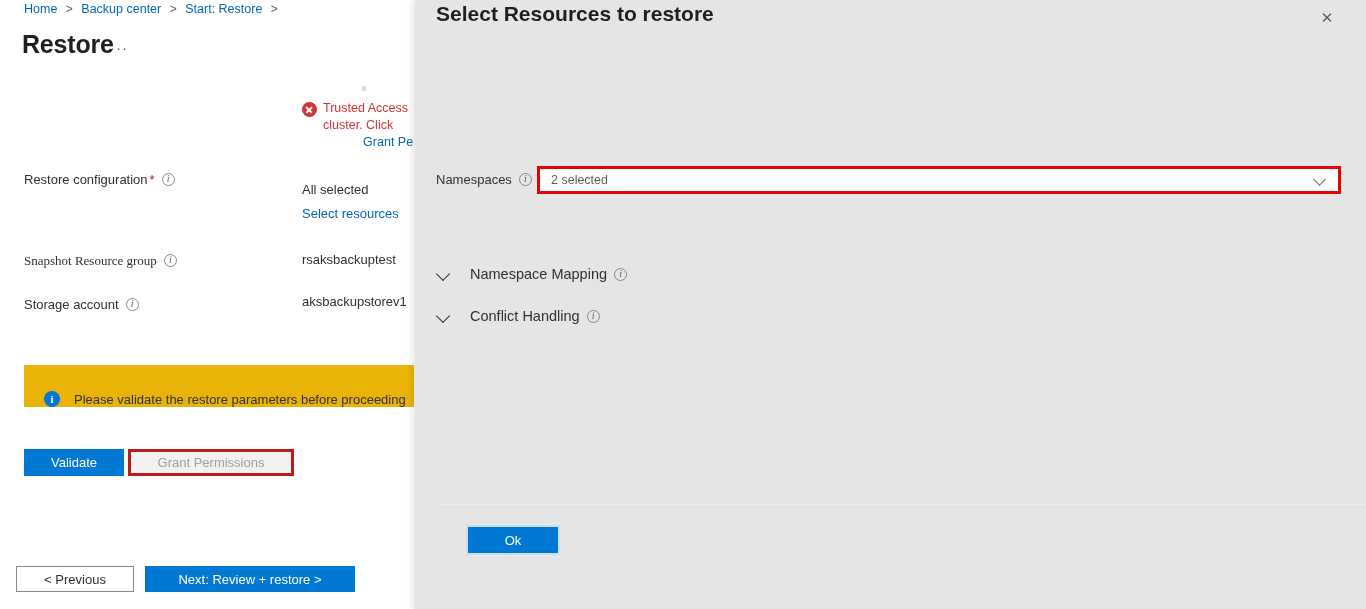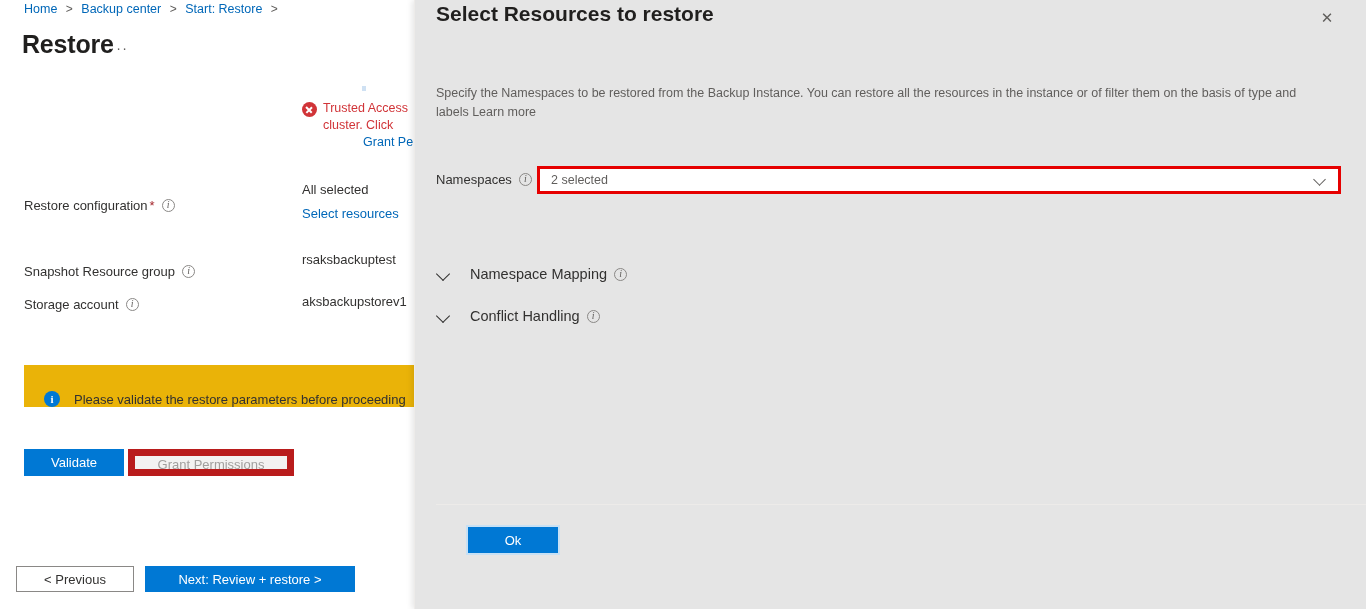--- a/index.html
+++ b/index.html
@@ -55,21 +55,21 @@
   }
   .info-bar-icon { width: 16px; height: 16px; border-radius: 50%; background: #0078d4; position: relative; flex: none; }
   .info-bar-icon::after {
     content: "i"; position: absolute; left: 0; right: 0; top: 0; text-align: center;
     color: #fff; font-size: 11px; font-weight: bold; font-family: "Liberation Serif", serif; line-height: 16px;
   }
   .info-bar-text { margin-left: 14px; font-size: 13px; color: #323130; white-space: nowrap; }
 
   .btn { font-family: "Liberation Sans", sans-serif; font-size: 13px; border: none; cursor: pointer; }
   .btn-primary { background: #0078d4; color: #ffffff; }
-  .btn-disabled { background: #f3f2f1; color: #a19f9d; border: 7px solid #b91c1c; cursor: default; }
+  .btn-disabled { background: #f3f2f1; color: #a19f9d; border: 3px solid #b91c1c; cursor: default; }
   .btn-secondary { background: #ffffff; color: #323130; border: 1px solid #8a8886; }
 
   #validate-btn   { position: absolute; left: 24px;  top: 449px; width: 100px; height: 27px; }
   #grant-perm-btn { position: absolute; left: 128px; top: 449px; width: 166px; height: 27px; }
   #previous-btn   { position: absolute; left: 16px;  top: 566px; width: 118px; height: 26px; }
   #next-btn       { position: absolute; left: 145px; top: 566px; width: 210px; height: 26px; }
 
   
   .panel {
     position: absolute; left: 414px; top: 0; width: 952px; height: 609px;
@@ -133,27 +133,27 @@
 
     <div class="blue-dot"></div>
 
     <div class="error-row">
       <span class="err-icon"></span>
       <span class="err-text">Trusted Access
 cluster. Click</span>
       <span class="err-text err-link" style="top:34px;">Grant Permiss</span>
     </div>
 
-    <div class="field-label" style="left:24px; top:198px;">
+    <div class="field-label" style="left:24px; top:172px;">
       <span>Restore configuration</span><span class="req-star">*</span><span class="info-icon"></span>
     </div>
     <div class="field-value" style="left:302px; top:182px;">All selected</div>
     <div class="field-link" style="left:302px; top:206px;">Select resources</div>
 
-    <div class="field-label" style="left:24px; top:264px;">
+    <div class="field-label" style="left:24px; top:253px;font-family:Liberation Serif, serif;">
       <span>Snapshot Resource group</span><span class="info-icon"></span>
     </div>
     <div class="field-value" style="left:302px; top:252px;">rsaksbackuptest</div>
 
     <div class="field-label" style="left:24px; top:297px;">
       <span>Storage account</span><span class="info-icon"></span>
     </div>
     <div class="field-value" style="left:302px; top:294px;">aksbackupstorev1</div>
 
     <div class="info-bar">
@@ -165,21 +165,20 @@
     <button id="grant-perm-btn" class="btn btn-disabled">Grant Permissions</button>
     <button id="previous-btn" class="btn btn-secondary">&lt; Previous</button>
     <button id="next-btn" class="btn btn-primary">Next: Review + restore &gt;</button>
   </div>
 
   <div class="panel">
 
     <div class="panel-title">Select Resources to restore</div>
     <div class="panel-close">✕</div>
 
-    <div class="panel-desc">Specify the Namespaces to be restored from the Backup Instance. You can restore all the resources in the instance or of filter them on the basis of type and labels Learn more</div>
 
     <div class="ns-row">
       <span class="ns-label">Namespaces</span>
       <span class="info-icon"></span>
     </div>
 
     <div class="ns-select">
       <span class="ns-select-value">2 selected</span>
       <span class="chev-sm"></span>
     </div>

